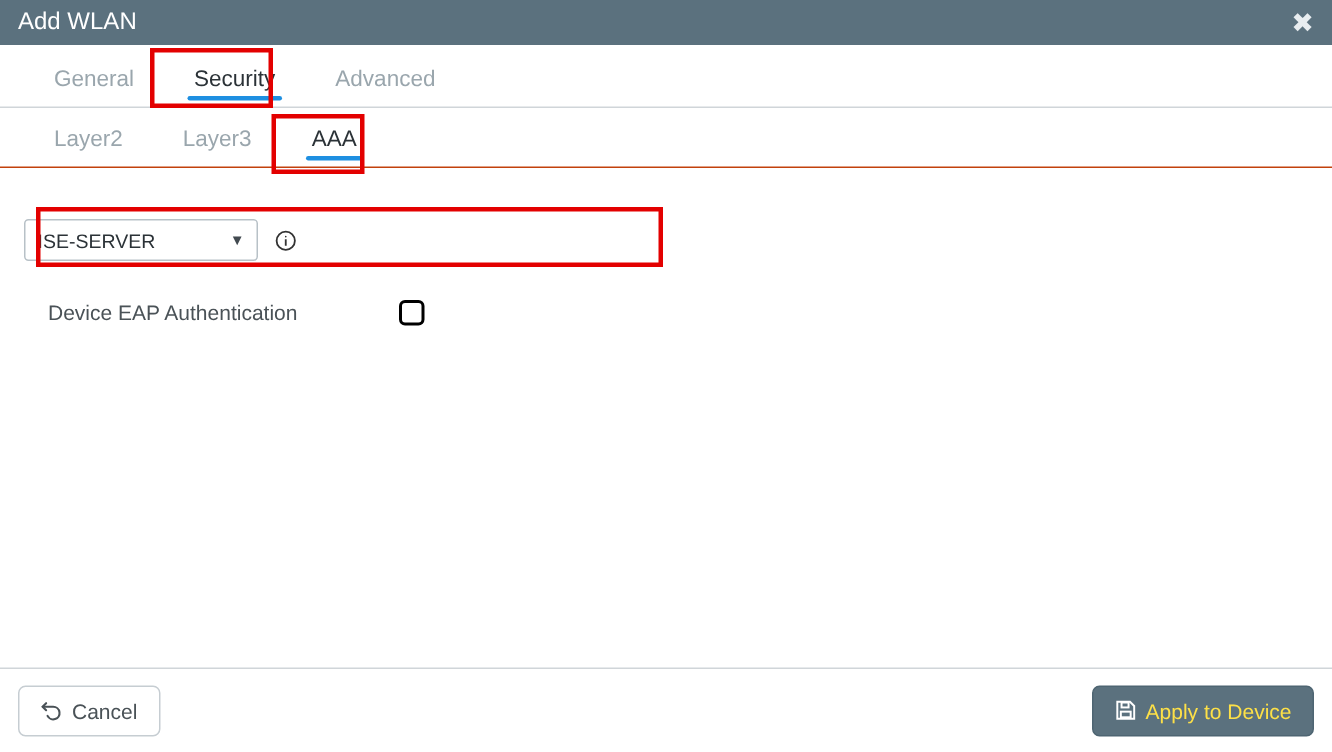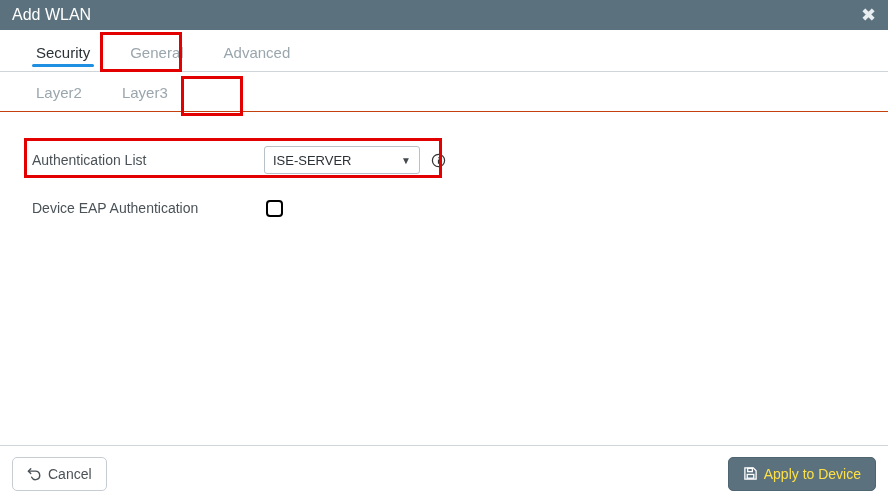--- a/index.html
+++ b/index.html
@@ -195,33 +195,33 @@
 </style>
 </head>
 <body>
 
 <div class="titlebar">
   <span>Add WLAN</span>
   <span class="close">✖</span>
 </div>
 
 <div class="tabs-row">
+  <div class="tab">General</div>
   <div class="tab active">Security</div>
-  <div class="tab">General</div>
   <div class="tab">Advanced</div>
 </div>
 
 <div class="subtabs-row">
   <div class="subtab">Layer2</div>
   <div class="subtab">Layer3</div>
+  <div class="subtab active">AAA</div>
 </div>
 
 <div class="content">
   <div class="form-row">
-    <div class="form-label">Authentication List</div>
     <div class="dropdown">
       <span>ISE-SERVER</span>
       <span class="caret">▼</span>
     </div>
     <span class="info-icon">
       <svg viewBox="0 0 16 16" fill="none" stroke="#333" stroke-width="1.3">
         <circle cx="8" cy="8" r="6.5"></circle>
         <circle cx="8" cy="5" r="0.6" fill="#333" stroke="none"></circle>
         <line x1="8" y1="7" x2="8" y2="11.5"></line>
       </svg>

